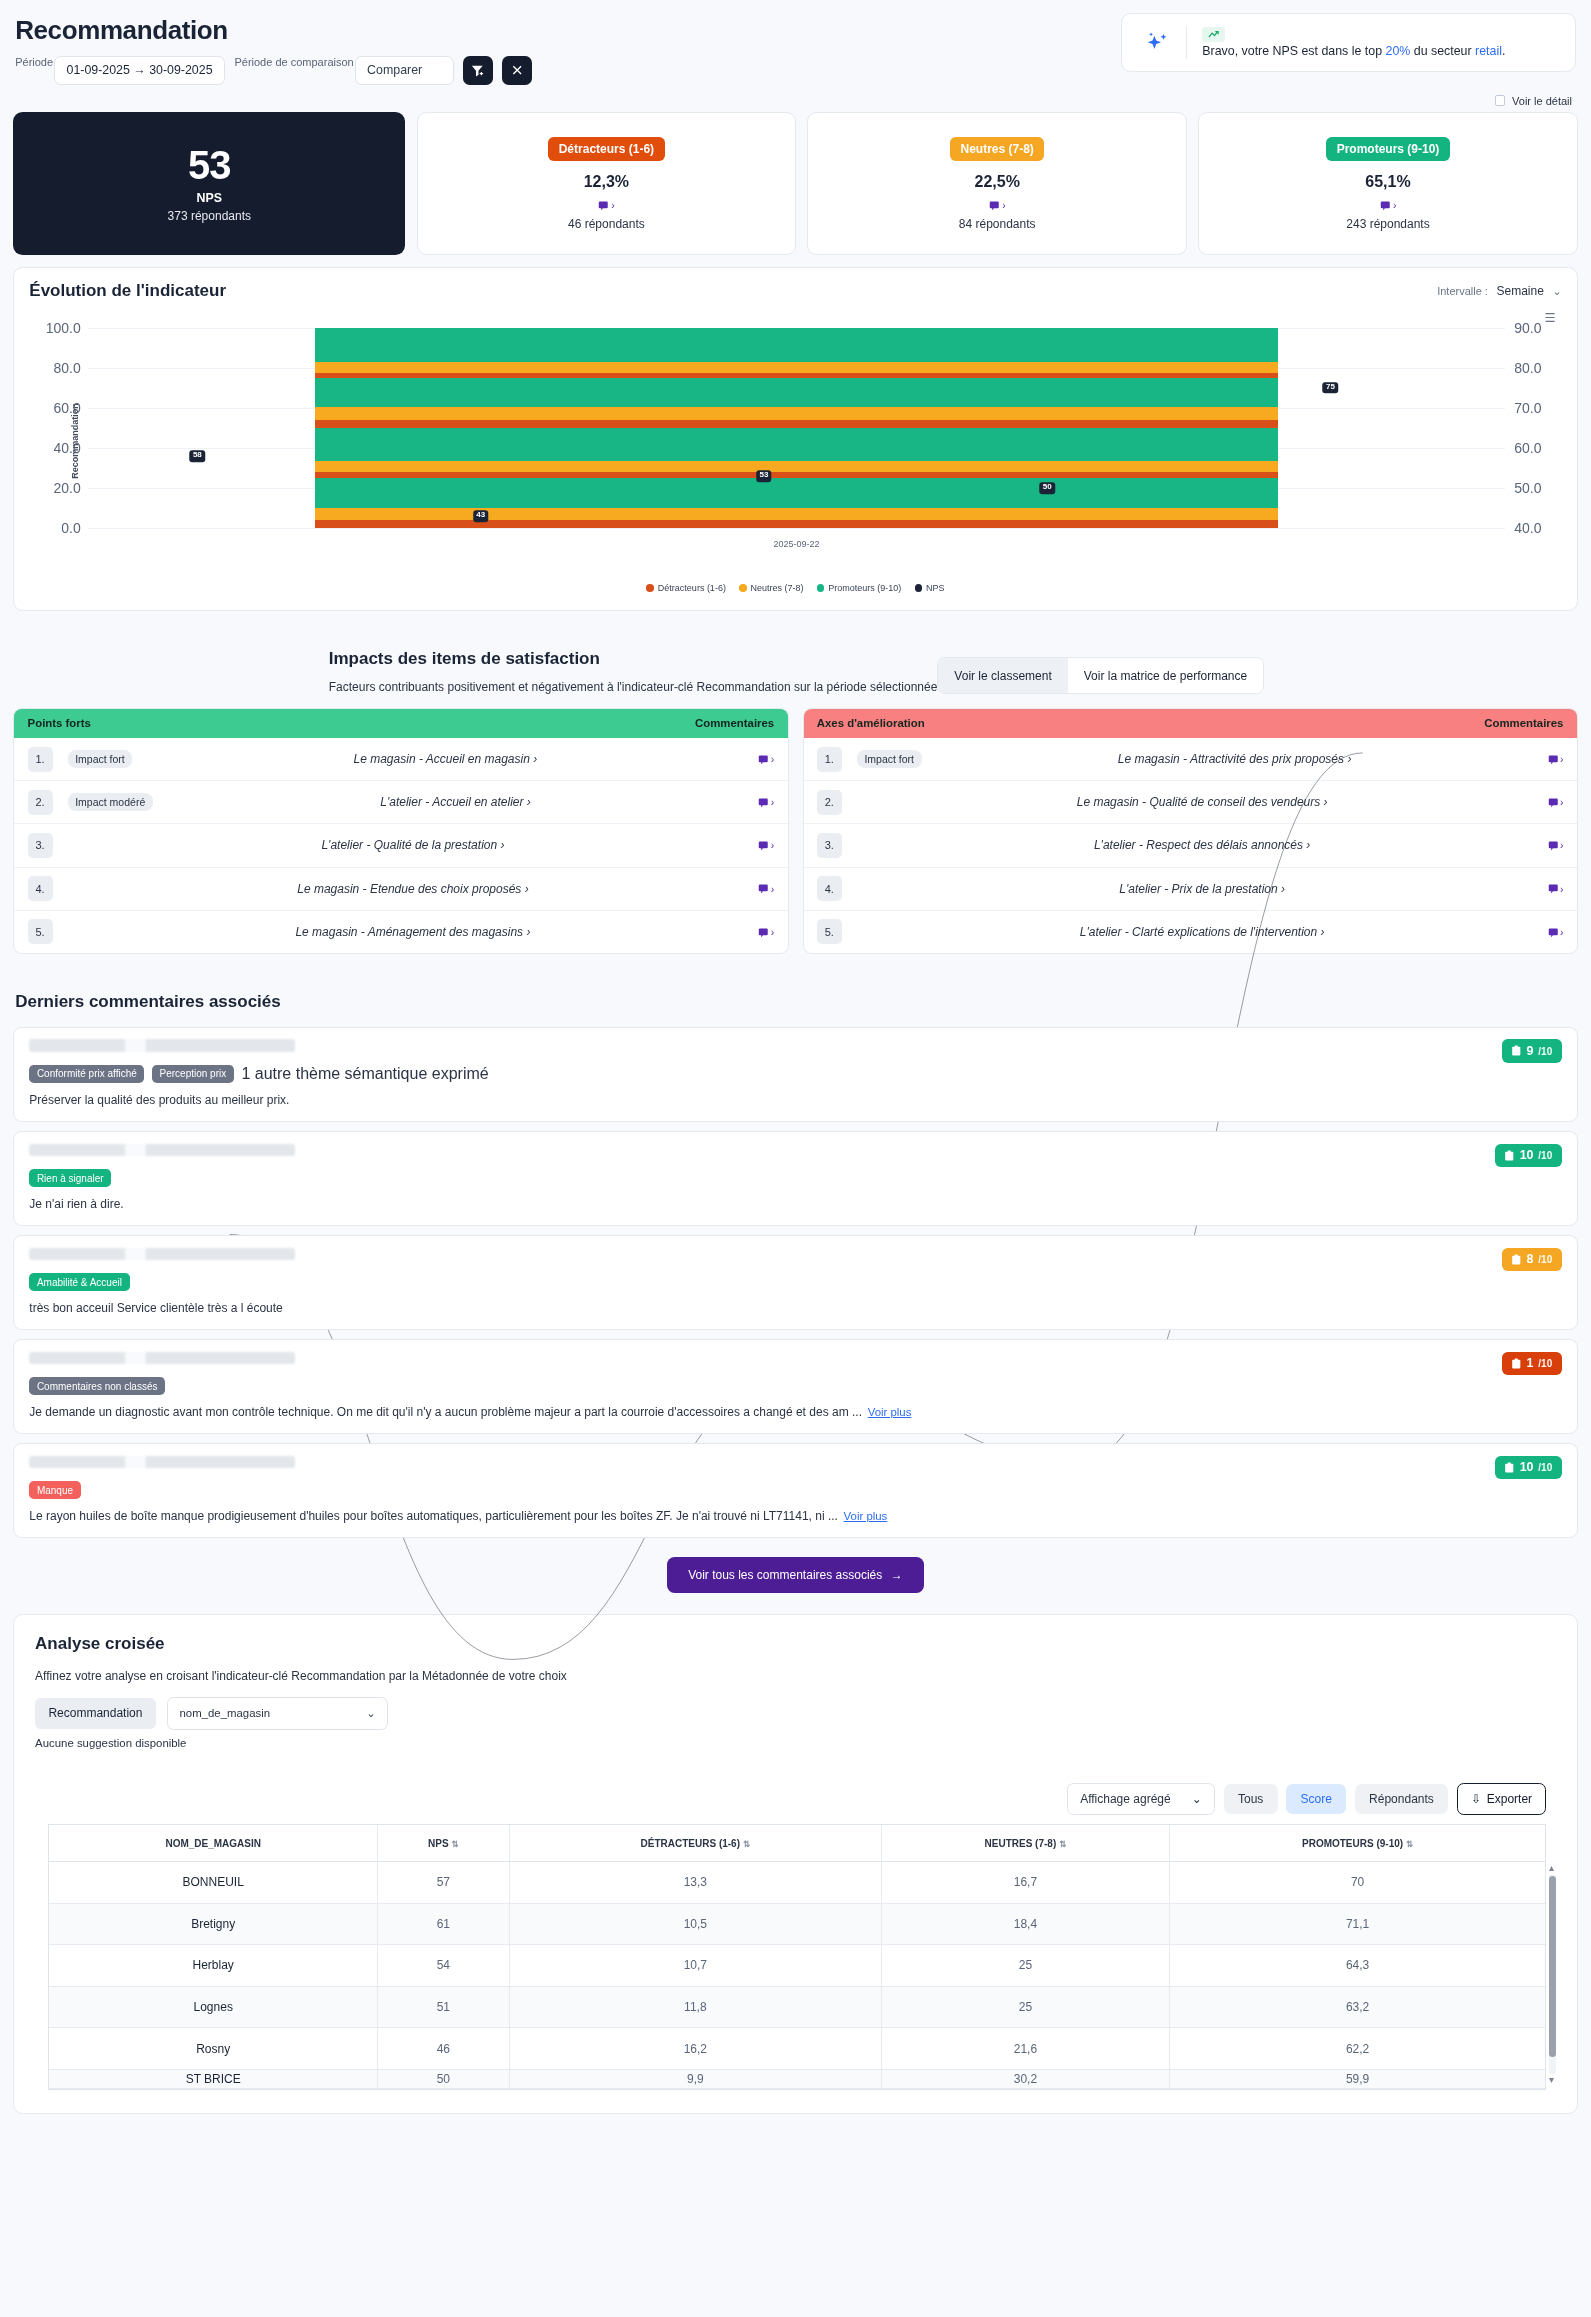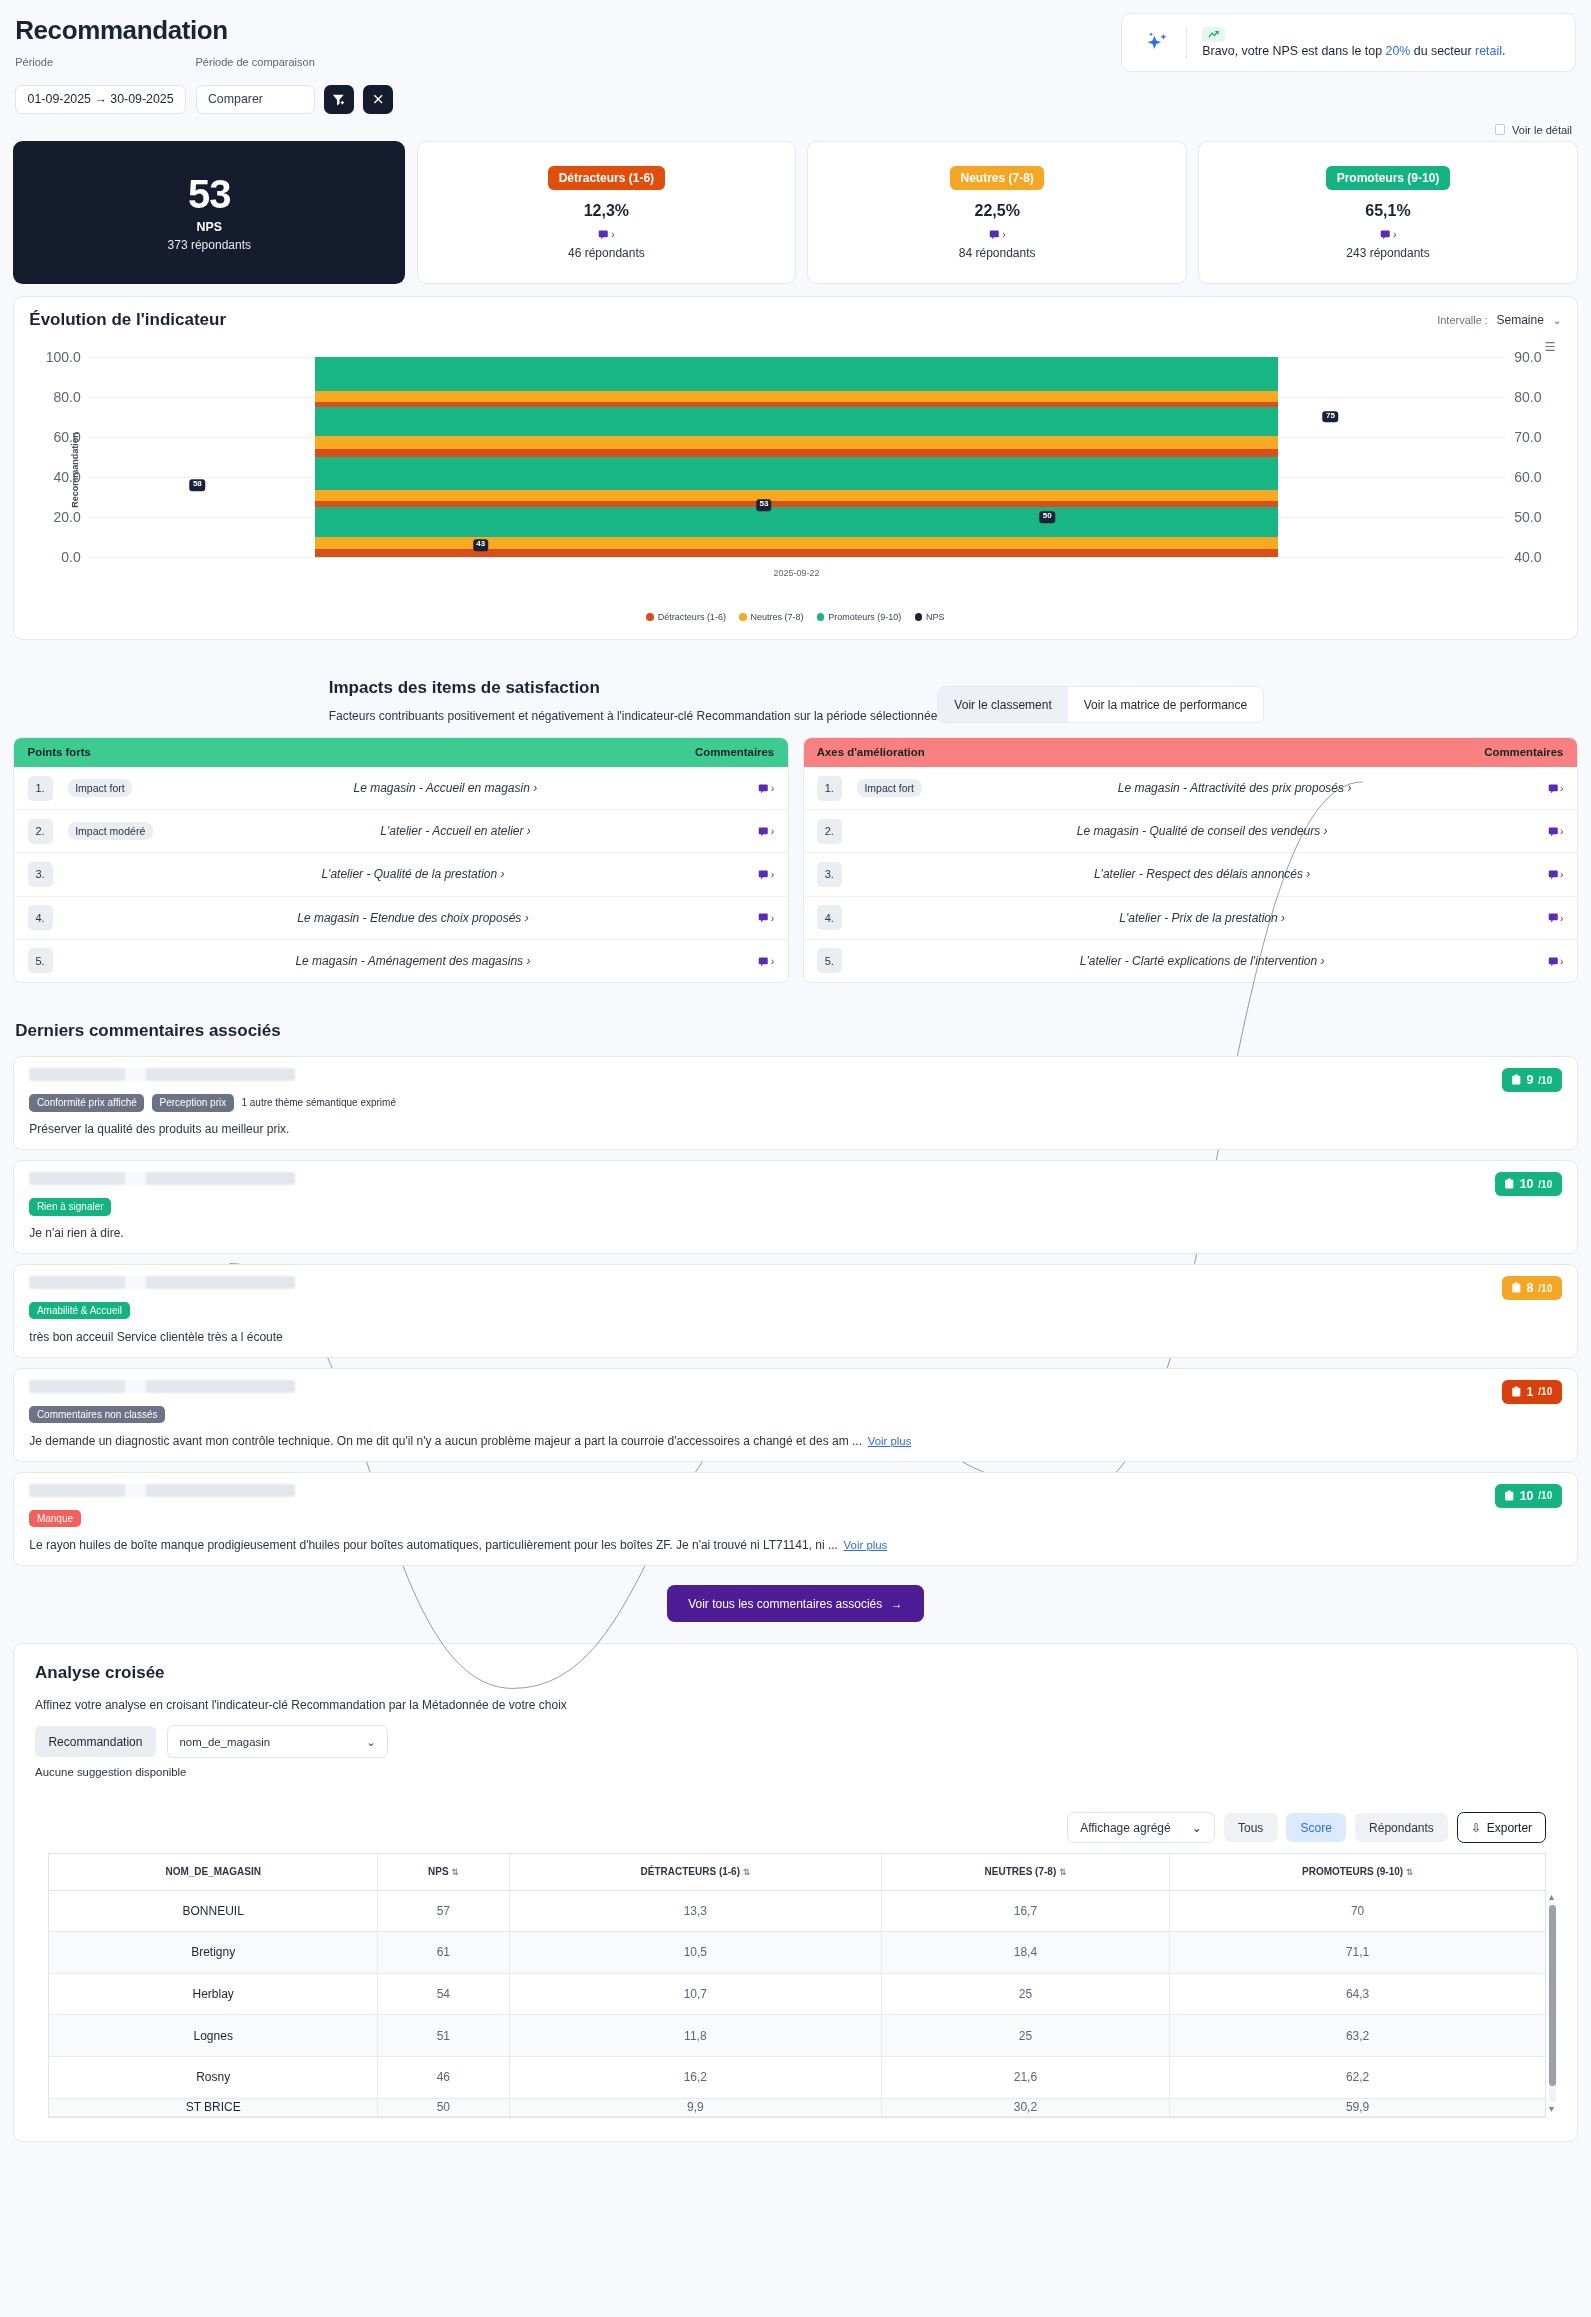--- a/index.html
+++ b/index.html
@@ -10,21 +10,21 @@
     font-family: "Liberation Sans", sans-serif;
     color: #1b2436;
     -webkit-font-smoothing: antialiased;
   }
   .page { width:1591px; padding: 13.3px 13.3px 0 13.3px; }
 
   
   .page-title { font-size: 26px; font-weight: 700; letter-spacing:-0.4px; margin: 1.9px 0 9.5px 1.9px; }
   .header-row { display:flex; align-items:flex-start; justify-content:space-between; }
   .filters { display:flex; align-items:flex-end; gap: 9.5px; padding-left:1.9px; }
-  .field-group { display:flex; flex-direction:column; gap:17px; }
+  .field-group { display:flex; flex-direction:row; gap:1px; }
   .field-label { font-size:11px; color:#5b6578; }
   .field-box {
     height: 29.5px; border:1px solid #dfe3ea; border-radius:6.7px; background:#fff;
     display:flex; align-items:center; padding: 0 11.4px; font-size:12.4px; color:#1b2436;
     min-width: 152px;
   }
   .field-box.compare { min-width: 99px; color:#33404f; }
   .sq-btn {
     width:29.5px; height:29.5px; border-radius:6.7px; background:#141c2e; color:#fff;
     display:flex; align-items:center; justify-content:center; border:none; cursor:pointer;
@@ -129,21 +129,21 @@
 
   
   .comments-list { margin-top: 15px; display:flex; flex-direction:column; gap:9.5px; }
   .comment-card { background:#fff; border:1px solid #e4e8ef; border-radius:8.6px; padding: 11.4px 15px 13.3px; position:relative; min-height:88px; }
   .redact { height:12.4px; border-radius:2.9px; background:linear-gradient(90deg,#e3e6eb 0 36%, #f7f9fc 36% 44%, #e3e6eb 44% 100%); filter: blur(1.1px); }
   .tagrow { display:flex; align-items:center; gap:7.6px; margin-top: 13.3px; }
   .tag { font-size:10px; color:#fff; border-radius:4.8px; padding:3.3px 7.6px; white-space:nowrap; }
   .tag.grey { background:#6c7385; }
   .tag.green { background:#13b47f; }
   .tag.red { background:#f4615d; }
-  .tag-extra { font-size:10px; color:#2b3445; }
+  .tag-extra { font-size:16px; color:#2b3445; }
   .comment-text { font-size:12px; color:#2b3445; margin-top: 10.5px; }
   .voirplus { color:#2d6df6; text-decoration:underline; margin-left:5.7px; font-size:11.4px; cursor:pointer; }
   .score-badge {
     position:absolute; right:15px; top:11.4px; color:#fff; border-radius:5.7px;
     padding: 4.8px 9.5px; font-size:12.4px; font-weight:700; display:flex; align-items:center; gap:4.8px;
   }
   .score-badge .den { font-size:10px; font-weight:700; opacity:.95; }
   .sb-green { background:#13b47f; }
   .sb-orange { background:#f5a623; }
   .sb-red { background:#d93f0b; }

